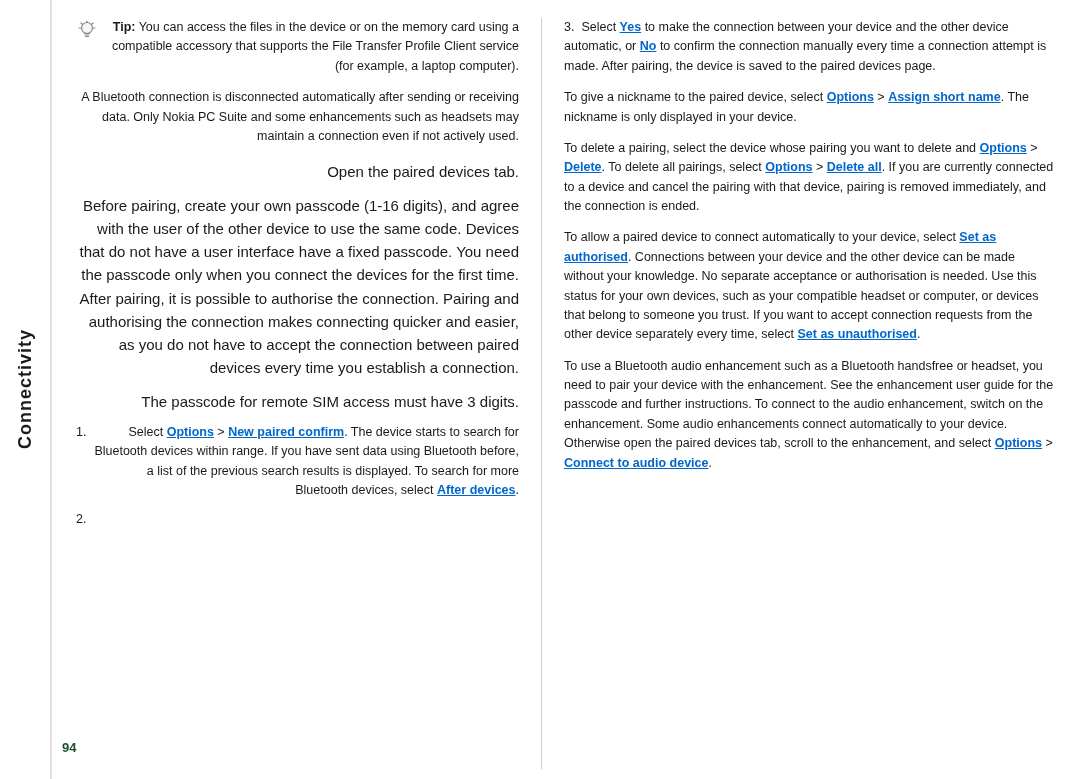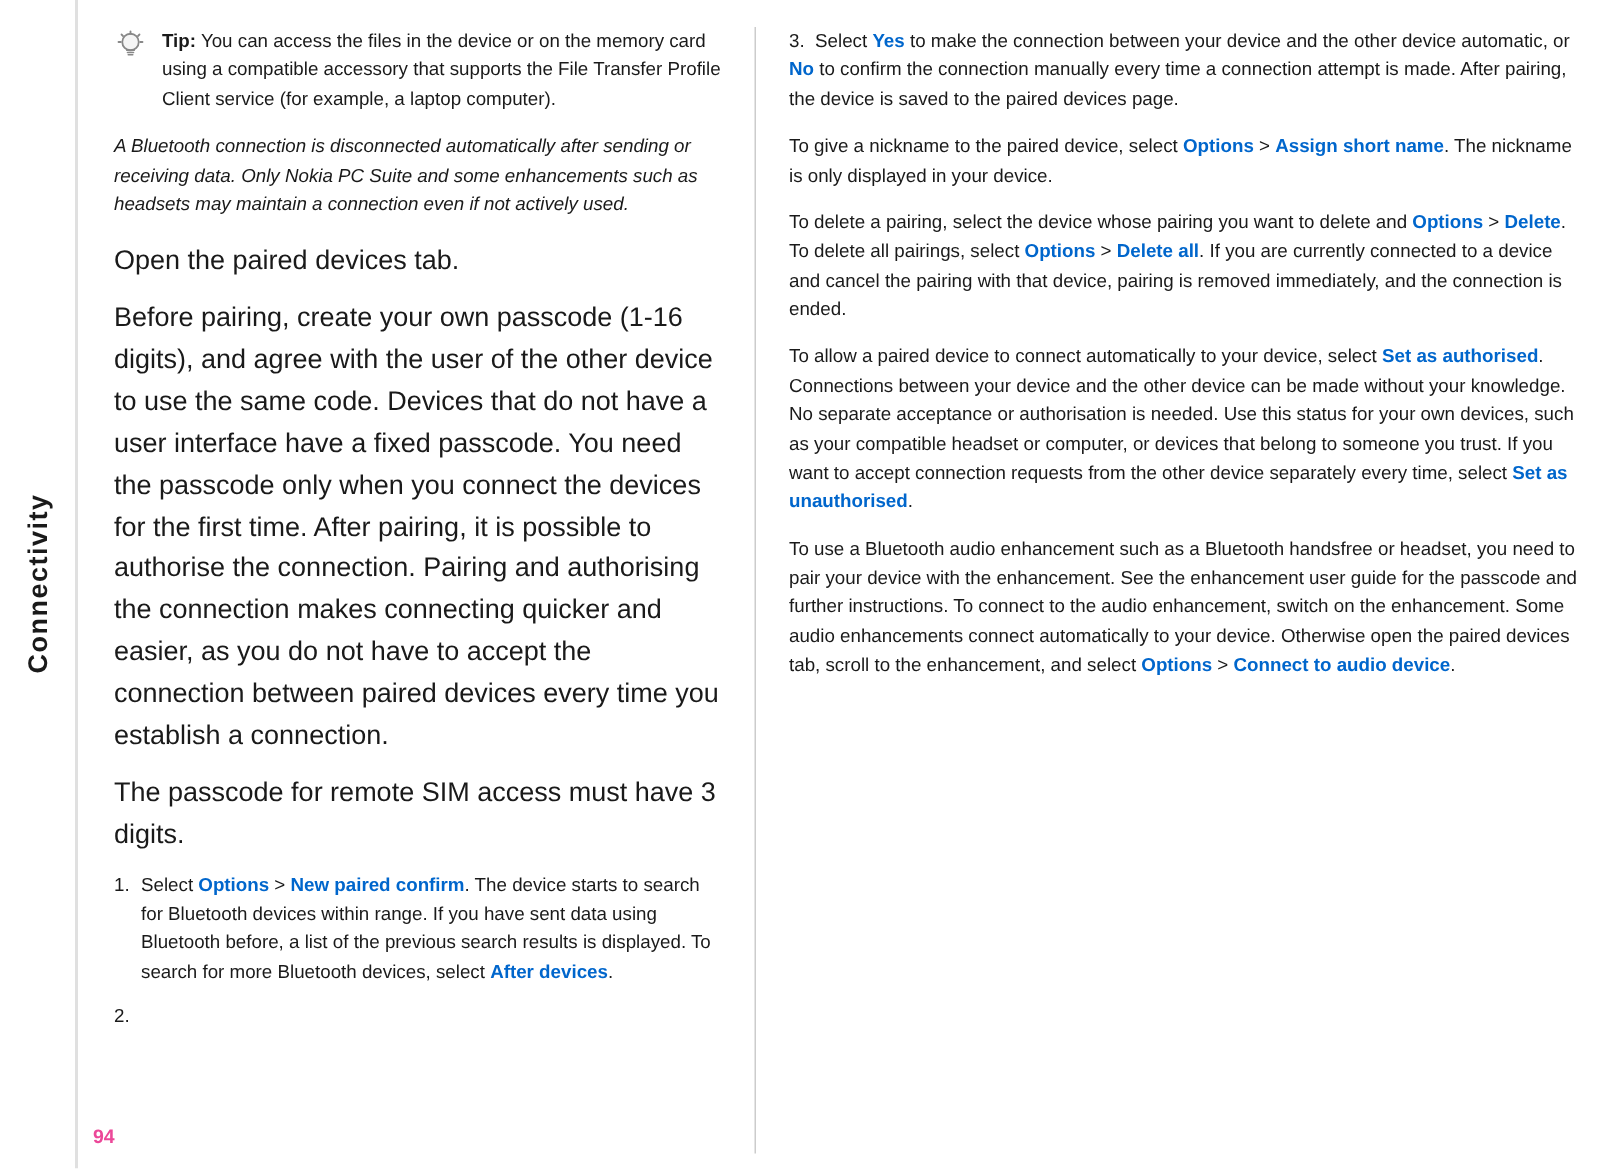--- a/index.html
+++ b/index.html
@@ -51,38 +51,39 @@
     }
 
     
     .columns {
       display: flex;
       flex: 1;
       padding: 18px 0 10px 0;
     }
 
     .col-left {
-      width: 452px;
+      width: 490px;
       padding: 0 22px 0 24px;
       border-right: 1px solid #ccc;
+      text-align: right;
     }
 
     .col-right {
       flex: 1;
       padding: 0 24px 0 22px;
     }
 
     
     .page-number {
       position: absolute;
-      bottom: 14px;
+      bottom: 24px;
       left: 62px;
       font-size: 13px;
       font-weight: 700;
-      color: #ec4899;
+      color: #14532d;
     }
 
     
     .tip-box {
       display: flex;
       align-items: flex-start;
       margin-bottom: 12px;
       gap: 10px;
     }
 
@@ -102,36 +103,35 @@
     .tip-text strong {
       font-weight: 700;
     }
 
     
     .bt-para {
       font-size: 12.5px;
       line-height: 1.55;
       color: #1a1a1a;
       margin-bottom: 14px;
-      font-style: italic;
     }
 
     
     .section-heading {
       font-size: 26px;
       font-weight: 700;
       color: #1a1a1a;
       margin-bottom: 10px;
       margin-top: 4px;
       letter-spacing: -0.3px;
     }
 
     
     .body-para {
-      font-size: 18px;
+      font-size: 15px;
       line-height: 1.55;
       color: #1a1a1a;
       margin-bottom: 10px;
     }
 
     
     .ordered-list {
       list-style: none;
       padding: 0;
       margin: 0;
@@ -150,20 +150,21 @@
       position: absolute;
       left: 0;
       top: 0;
       font-size: 12.5px;
     }
 
     
     .link-blue {
       color: #0066cc;
       font-weight: 700;
+      text-decoration: underline;
     }
 
     
     .right-para {
       font-size: 12.5px;
       line-height: 1.55;
       color: #1a1a1a;
       margin-bottom: 12px;
     }
 

